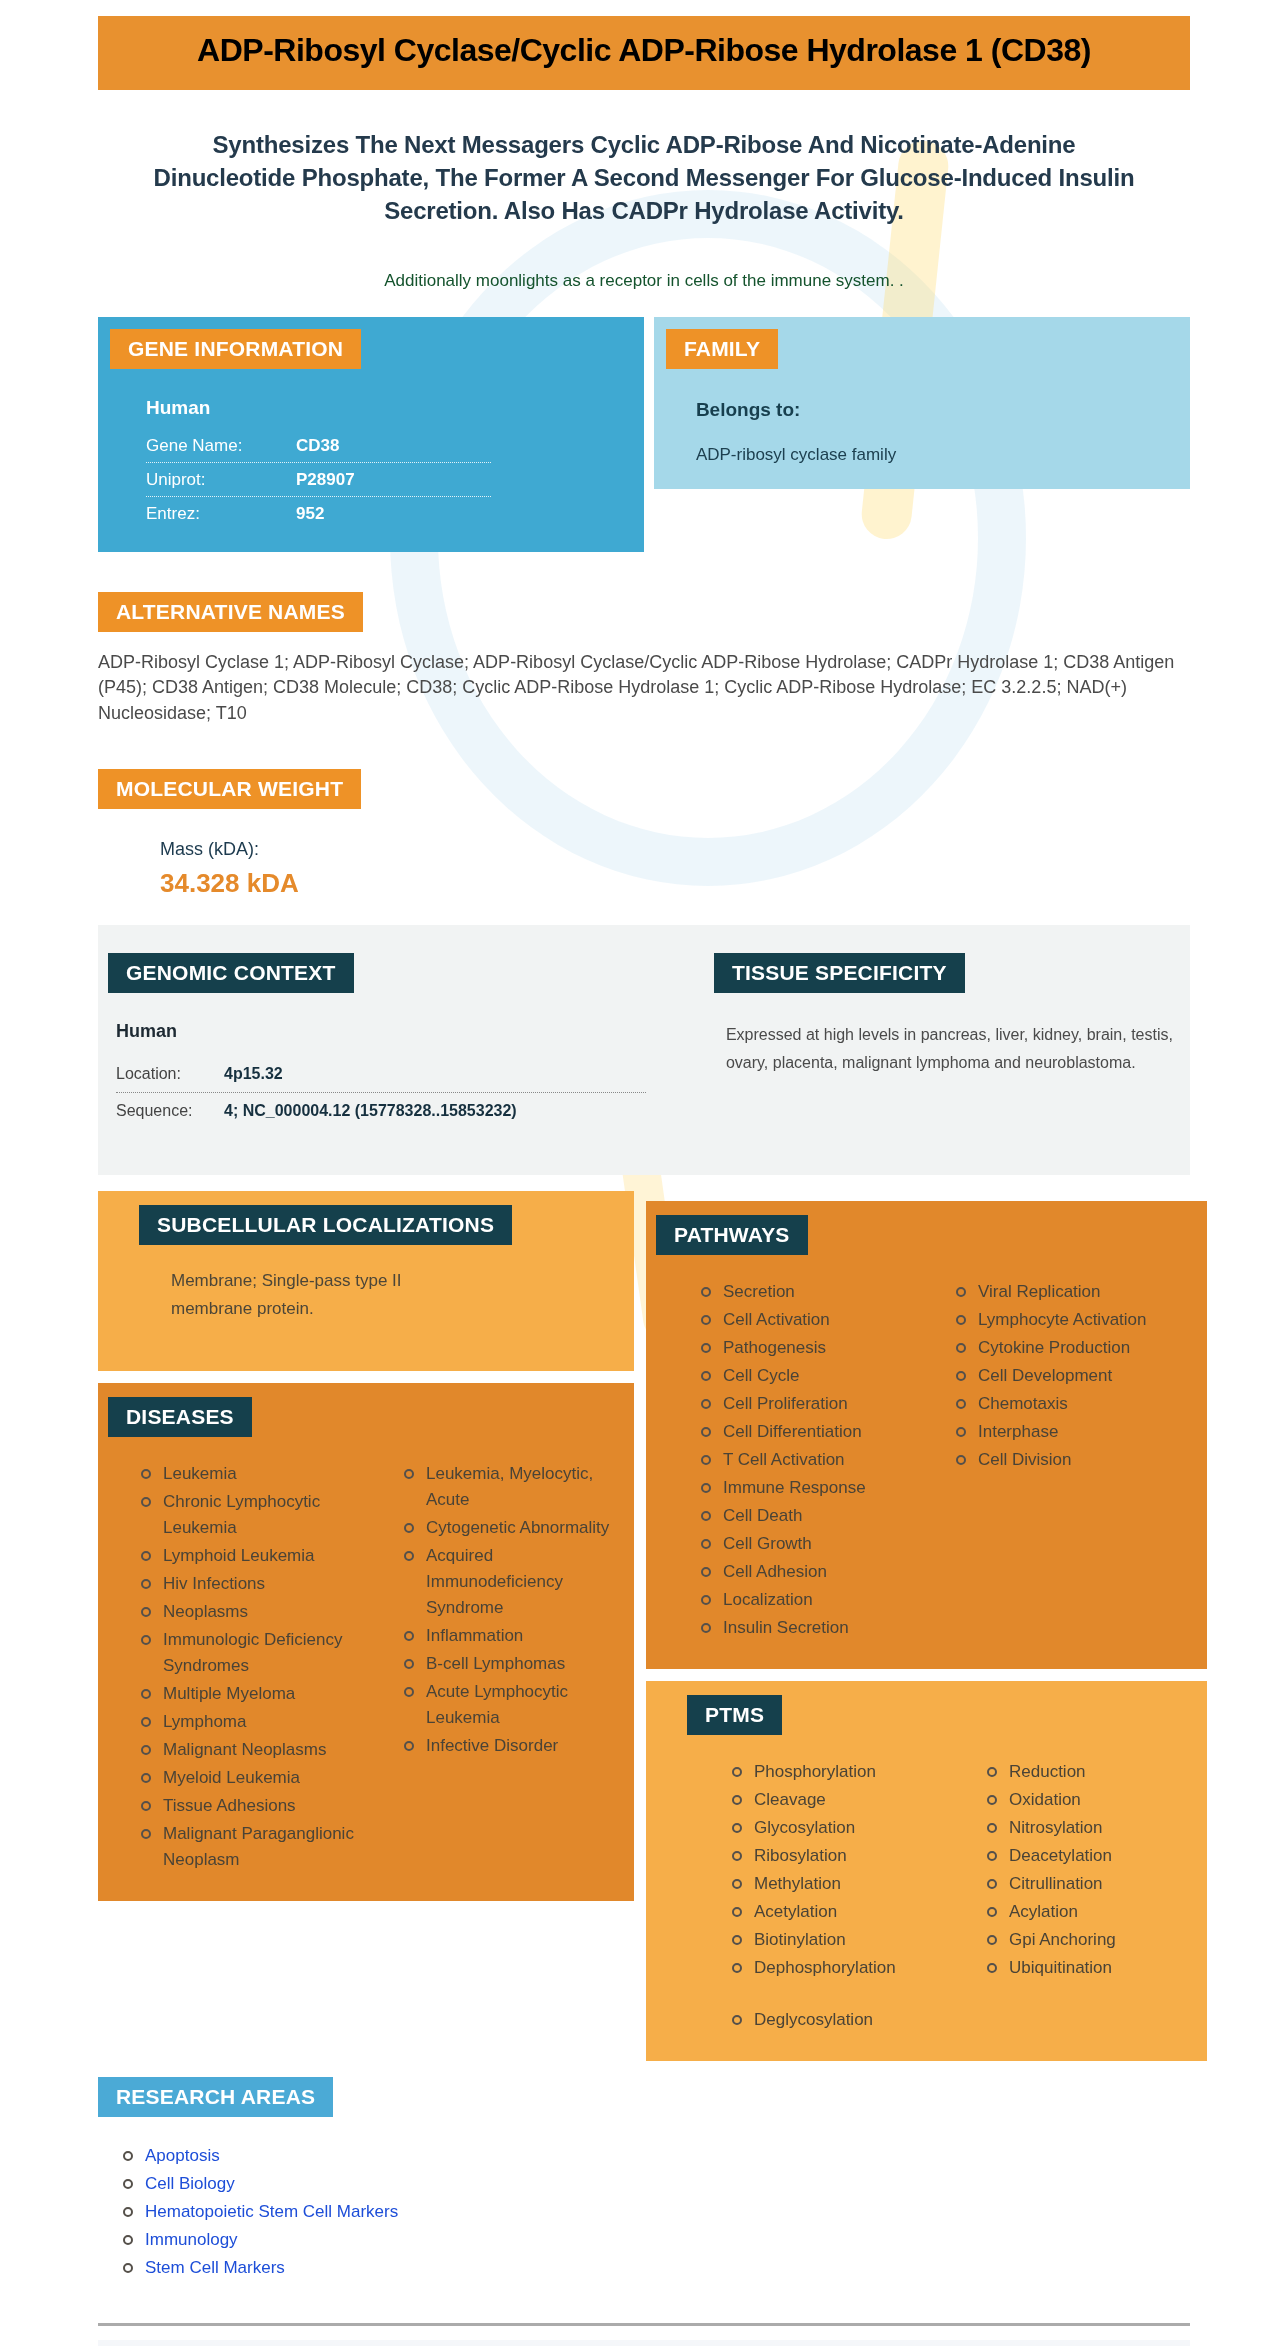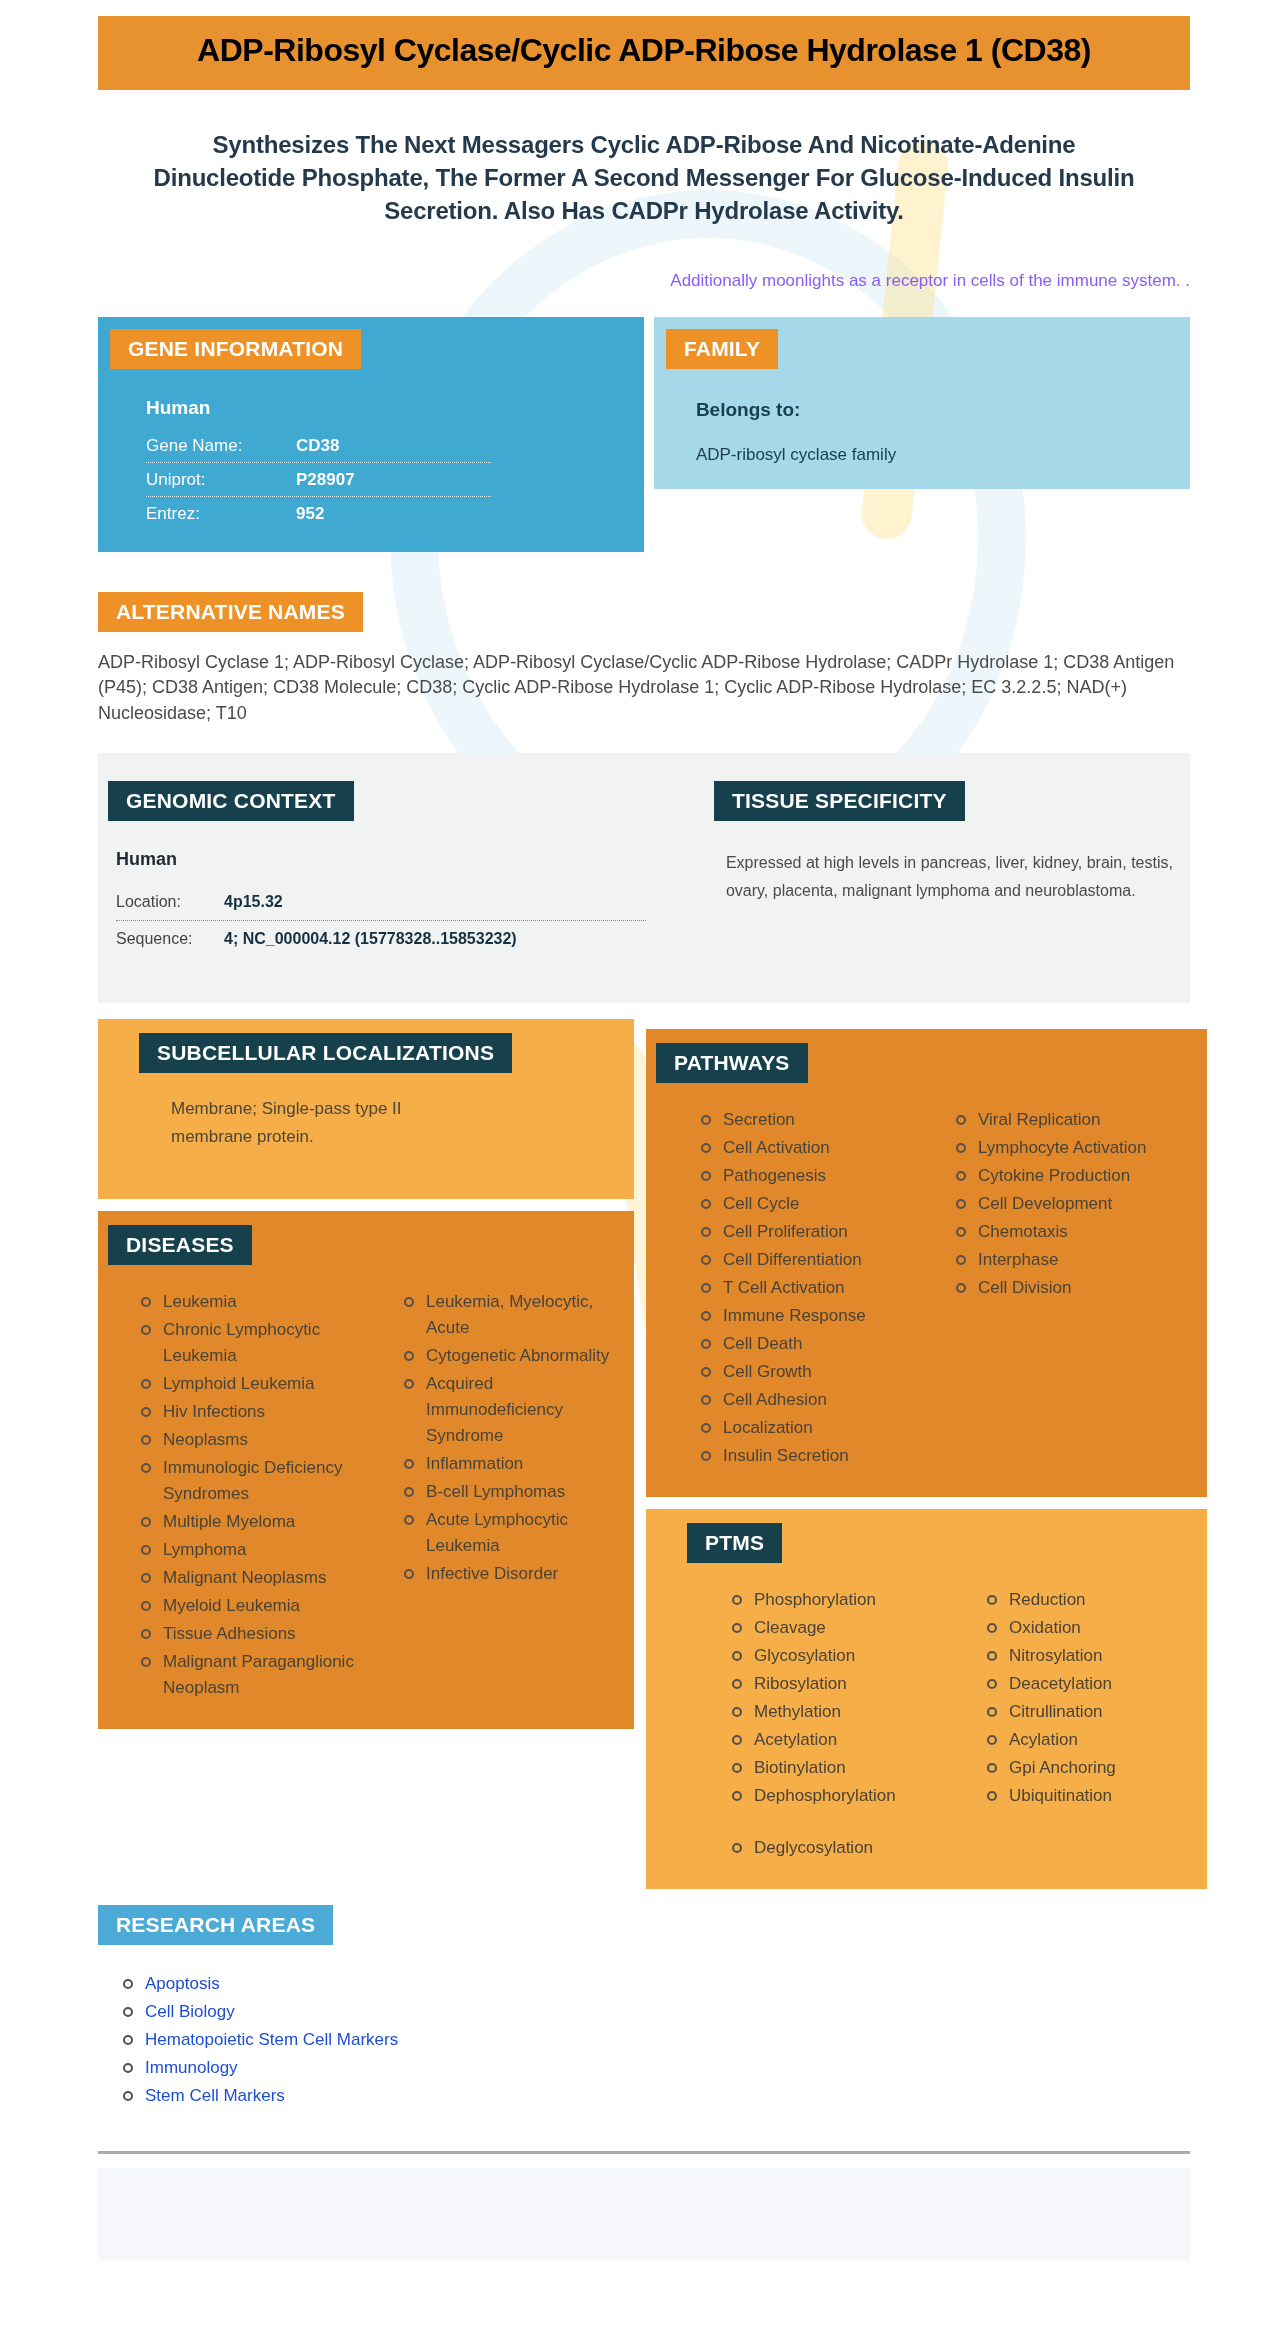--- a/index.html
+++ b/index.html
@@ -18,21 +18,21 @@
   .wm-yellow2 { position:absolute; top:910px; left:305px; width:38px; height:300px; background:rgba(255,214,96,0.26); border-radius:22px; transform:rotate(-8deg); }
   .content { position:relative; z-index:1; padding:0 98px; }
 
   .band { margin-top:16px; background:#E8912F; padding:14px 50px 18px; }
   .band h1 { margin:0; color:#000000; text-align:center; font-size:32px; line-height:1.3; letter-spacing:-0.5px; }
 
   .subtitle {
     width:1010px; margin:38px auto 0; text-align:center;
     color:#243A4C; font-size:24px; font-weight:bold; line-height:1.38; letter-spacing:-0.2px;
   }
-  .note { margin:44px 0 8px; text-align:right; color:#8b5cf6; font-size:17px; }
+  .note { margin:44px 0 8px; text-align:center; color:#14532d; font-size:17px; }
 
   .badge { display:inline-block; color:#ffffff; font-weight:bold; font-size:21px; padding:8px 18px; letter-spacing:0.2px; }
   .badge-orange { background:#EE9227; }
   .badge-navy { background:#15404C; }
   .badge-blue { background:#4BAAD6; }
 
   .row { display:flex; }
   .top-row { margin-top:26px; gap:10px; align-items:flex-start; }
   .box { position:relative; }
   .box-pad { padding:12px 0 0 12px; }
@@ -147,20 +147,25 @@
           <div class="family-value">ADP-ribosyl cyclase family</div>
         </div>
       </section>
     </div>
 
     <section class="section-alt">
       <span class="badge badge-orange">ALTERNATIVE NAMES</span>
       <p class="alt-names">ADP-Ribosyl Cyclase 1; ADP-Ribosyl Cyclase; ADP-Ribosyl Cyclase/Cyclic ADP-Ribose Hydrolase; CADPr Hydrolase 1; CD38 Antigen (P45); CD38 Antigen; CD38 Molecule; CD38; Cyclic ADP-Ribose Hydrolase 1; Cyclic ADP-Ribose Hydrolase; EC 3.2.2.5; NAD(+) Nucleosidase; T10</p>
     </section>
 
+    <section class="section-mw">
+      <span class="badge badge-orange">MOLECULAR WEIGHT</span>
+      <div class="mass-label">Mass (kDA):</div>
+      <div class="mass-value">34.328 kDA</div>
+    </section>
 
     <section class="gray-panel row">
       <div class="genomic-col">
         <span class="badge badge-navy">GENOMIC CONTEXT</span>
         <div class="species-dark">Human</div>
         <div class="ginfo-row ginfo-dots">
           <span class="ginfo-label">Location:</span>
           <span class="ginfo-value">4p15.32</span>
         </div>
         <div class="ginfo-row">

